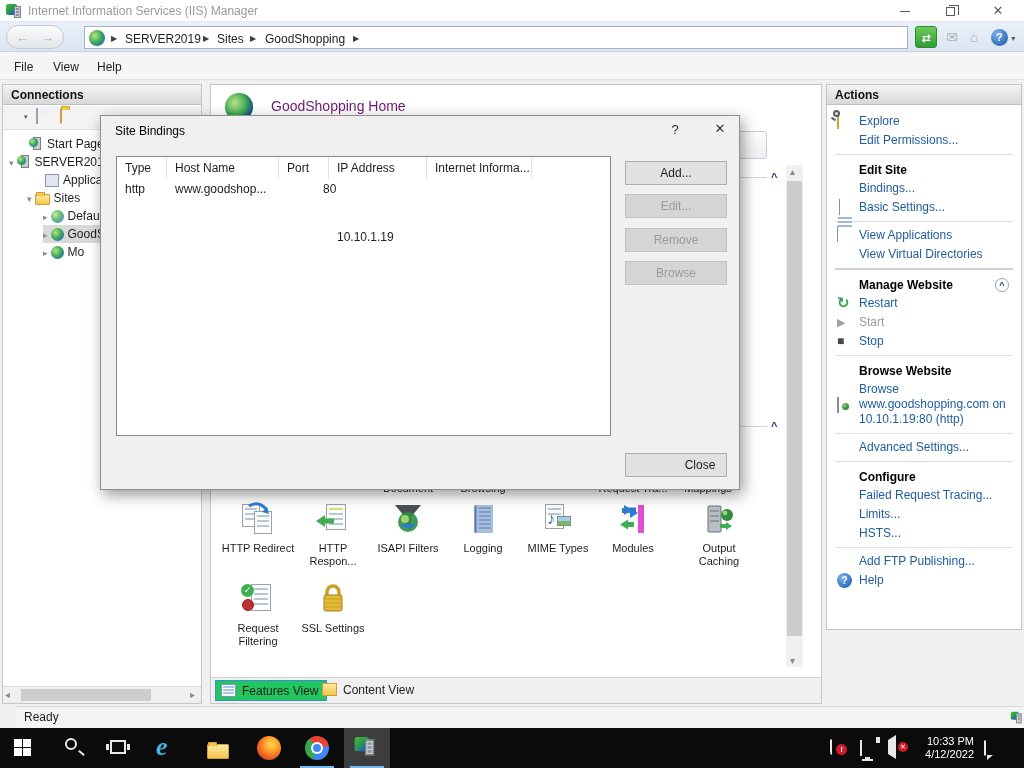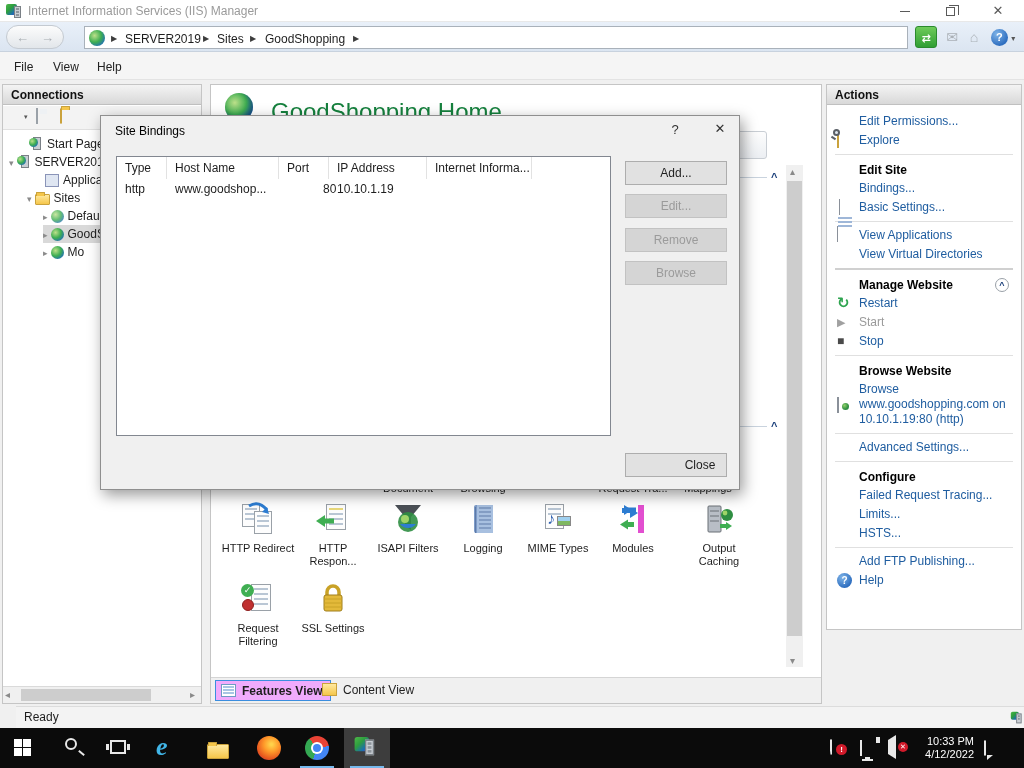--- a/index.html
+++ b/index.html
@@ -59,38 +59,38 @@
   .srv-ico .body { position:absolute; left:4px; top:0; width:8px; height:13px; background:#c9ced4; border:1px solid #7a8086; }
   .srv-ico .g { position:absolute; left:0; top:1px; width:9px; height:9px; border-radius:50%; background:radial-gradient(circle at 35% 35%, #bde08a, #3fae52 45%, #1f6fb5 80%); }
   .sel { background:#d9d9d9; }
 
   .hscroll { position:absolute; left:0; bottom:0; right:0; height:17px; background:#f0f0f0; border-top:1px solid #dadada; }
   .hscroll .larr { position:absolute; left:2px; top:2px; color:#8a8a8a; font-size:10px; }
   .hscroll .rarr { position:absolute; right:6px; top:2px; color:#8a8a8a; font-size:10px; }
   .hscroll .thumb { position:absolute; left:18px; top:2px; width:130px; height:12px; background:#cdcdcd; }
 
   .content { left:210px; top:84px; width:612px; height:620px; }
-  .page-title { position:absolute; left:60px; top:13px; font-size:24px; color:#15803d; }
+  .page-title { position:absolute; left:60px; top:13px; font-size:14px; color:#701a75; }
   .title-globe { position:absolute; left:14px; top:8px; width:28px; height:28px; border-radius:50%; background:radial-gradient(circle at 35% 35%, #bde08a, #3fae52 45%, #1f6fb5 80%); box-shadow:inset -3px -3px 5px rgba(0,0,60,.35); }
   .filter-sliver { position:absolute; left:440px; top:46px; width:116px; height:28px; background:linear-gradient(#fdfdfd,#eceff3); border:1px solid #c9ced4; border-radius:3px; }
   .sect-chev { position:absolute; color:#1b3f7a; font-weight:bold; font-size:11px; }
   .sect-line { position:absolute; height:1px; background:#c9d3de; width:28px; }
   .vscroll { position:absolute; right:18px; top:80px; width:17px; height:502px; background:#f0f0f0; }
   .vscroll .uarr { position:absolute; top:1px; left:4px; color:#8a8a8a; font-size:10px; }
   .vscroll .darr { position:absolute; bottom:1px; left:4px; color:#8a8a8a; font-size:10px; }
   .vscroll .thumb { position:absolute; left:1px; top:16px; width:15px; height:455px; background:#cdcdcd; }
 
   .feat-cell { position:absolute; width:76px; text-align:center; }
   .feat-cell .lbl { margin-top:3px; font-size:11px; line-height:13px; color:#1e1e1e; }
   .feat-ico { display:inline-block; width:34px; height:34px; position:relative; }
   .partial-lbl { position:absolute; top:397px; width:90px; text-align:center; font-size:11px; color:#1e1e1e; }
 
   .tabsbar { position:absolute; left:0; bottom:0; right:0; height:26px; background:#f0f0f0; border-top:1px solid #d5d5d5; }
   .tab { position:absolute; top:2px; height:21px; line-height:20px; font-size:12px; padding:0 8px 0 26px; }
-  .tab.active { background:#f0abfc; border:1px solid #3b8ede;font-weight:bold; }
+  .tab.active { background:#22c55e; border:1px solid #3b8ede; }
   .tab-ico { position:absolute; left:5px; top:3px; width:15px; height:13px; background:#fff; border:1px solid #6f9bc4; }
   .tab-ico i { display:block; height:2px; margin:1px; background:#a8c6e4; }
   .tab-ico.folder { background:linear-gradient(#ffe9a0,#f5c64a); border:1px solid #caa23c; }
 
   .actions { left:826px; top:84px; width:196px; height:546px; background:#fff; border:1px solid #c5c5c5; }
   .act-hdr { height:20px; background:linear-gradient(#f4f4f4,#d8d8d8); border-bottom:1px solid #c0c0c0; font-weight:bold; padding:3px 0 0 8px; color:#111; }
   .act-body { position:absolute; left:0; top:21px; right:0; bottom:0; padding:6px 6px 0 6px; overflow:hidden; }
   .act-item { position:relative; padding:2px 0 2px 26px; color:#1f5da0; font-size:12px; line-height:15px; }
   .act-bold { font-weight:bold; color:#000; padding:4px 0 2px 26px; font-size:12px; position:relative; }
   .act-sep { height:1px; background:#e0e0e0; margin:4px 2px; }
@@ -391,22 +391,22 @@
     <div class="tab" style="left:106px;">
       <span class="tab-ico folder"></span>
       <span>Content View</span>
     </div>
   </div>
 </div>
 
 <div class="abs actions">
   <div class="act-hdr">Actions</div>
   <div class="act-body">
+    <div class="act-item"><span class="act-ic"><span class="exp-folder"><span class="mag"></span></span></span><span>Explore</span></div>
     <div class="act-item"><span>Edit Permissions...</span></div>
-    <div class="act-item"><span class="act-ic"><span class="exp-folder"><span class="mag"></span></span></span><span>Explore</span></div>
     <div class="act-sep"></div>
     <div class="act-bold">Edit Site</div>
     <div class="act-item"><span>Bindings...</span></div>
     <div class="act-item"><span class="act-ic"><span class="page-ic"><i></i><i></i><i></i></span></span><span>Basic Settings...</span></div>
     <div class="act-sep"></div>
     <div class="act-item"><span>View Applications</span></div>
     <div class="act-item"><span>View Virtual Directories</span></div>
     <div class="act-sep" style="height:2px;background:#d0d0d0;"></div>
     <div class="act-bold"><span>Manage Website</span><span class="circ-chev">^</span></div>
     <div class="act-item"><span class="act-ic restart-g">↻</span><span>Restart</span></div>
@@ -440,21 +440,21 @@
 
   <div class="bindlist">
     <div class="blh" style="left:0;width:50px;">Type</div>
     <div class="blh" style="left:50px;width:112px;">Host Name</div>
     <div class="blh" style="left:162px;width:50px;">Port</div>
     <div class="blh" style="left:212px;width:98px;">IP Address</div>
     <div class="blh" style="left:310px;width:105px;">Internet Informa...</div>
     <div class="blr" style="left:0;width:50px;">http</div>
     <div class="blr" style="left:50px;width:112px;">www.goodshop...</div>
     <div class="blr" style="left:162px;width:50px;margin-left:36px;">80</div>
-    <div class="blr" style="left:212px;width:98px;">10.10.1.19</div>
+    <div class="blr" style="left:212px;width:98px;margin-top:48px;">10.10.1.19</div>
     <div class="blr" style="left:310px;width:105px;"></div>
   </div>
 
   <div class="dbtn" style="top:45px;">Add...</div>
   <div class="dbtn dis" style="top:78px;">Edit...</div>
   <div class="dbtn dis" style="top:112px;">Remove</div>
   <div class="dbtn dis" style="top:145px;">Browse</div>
   <div class="dbtn" style="top:337px;padding-left:48px;">Close</div>
 </div>
 

